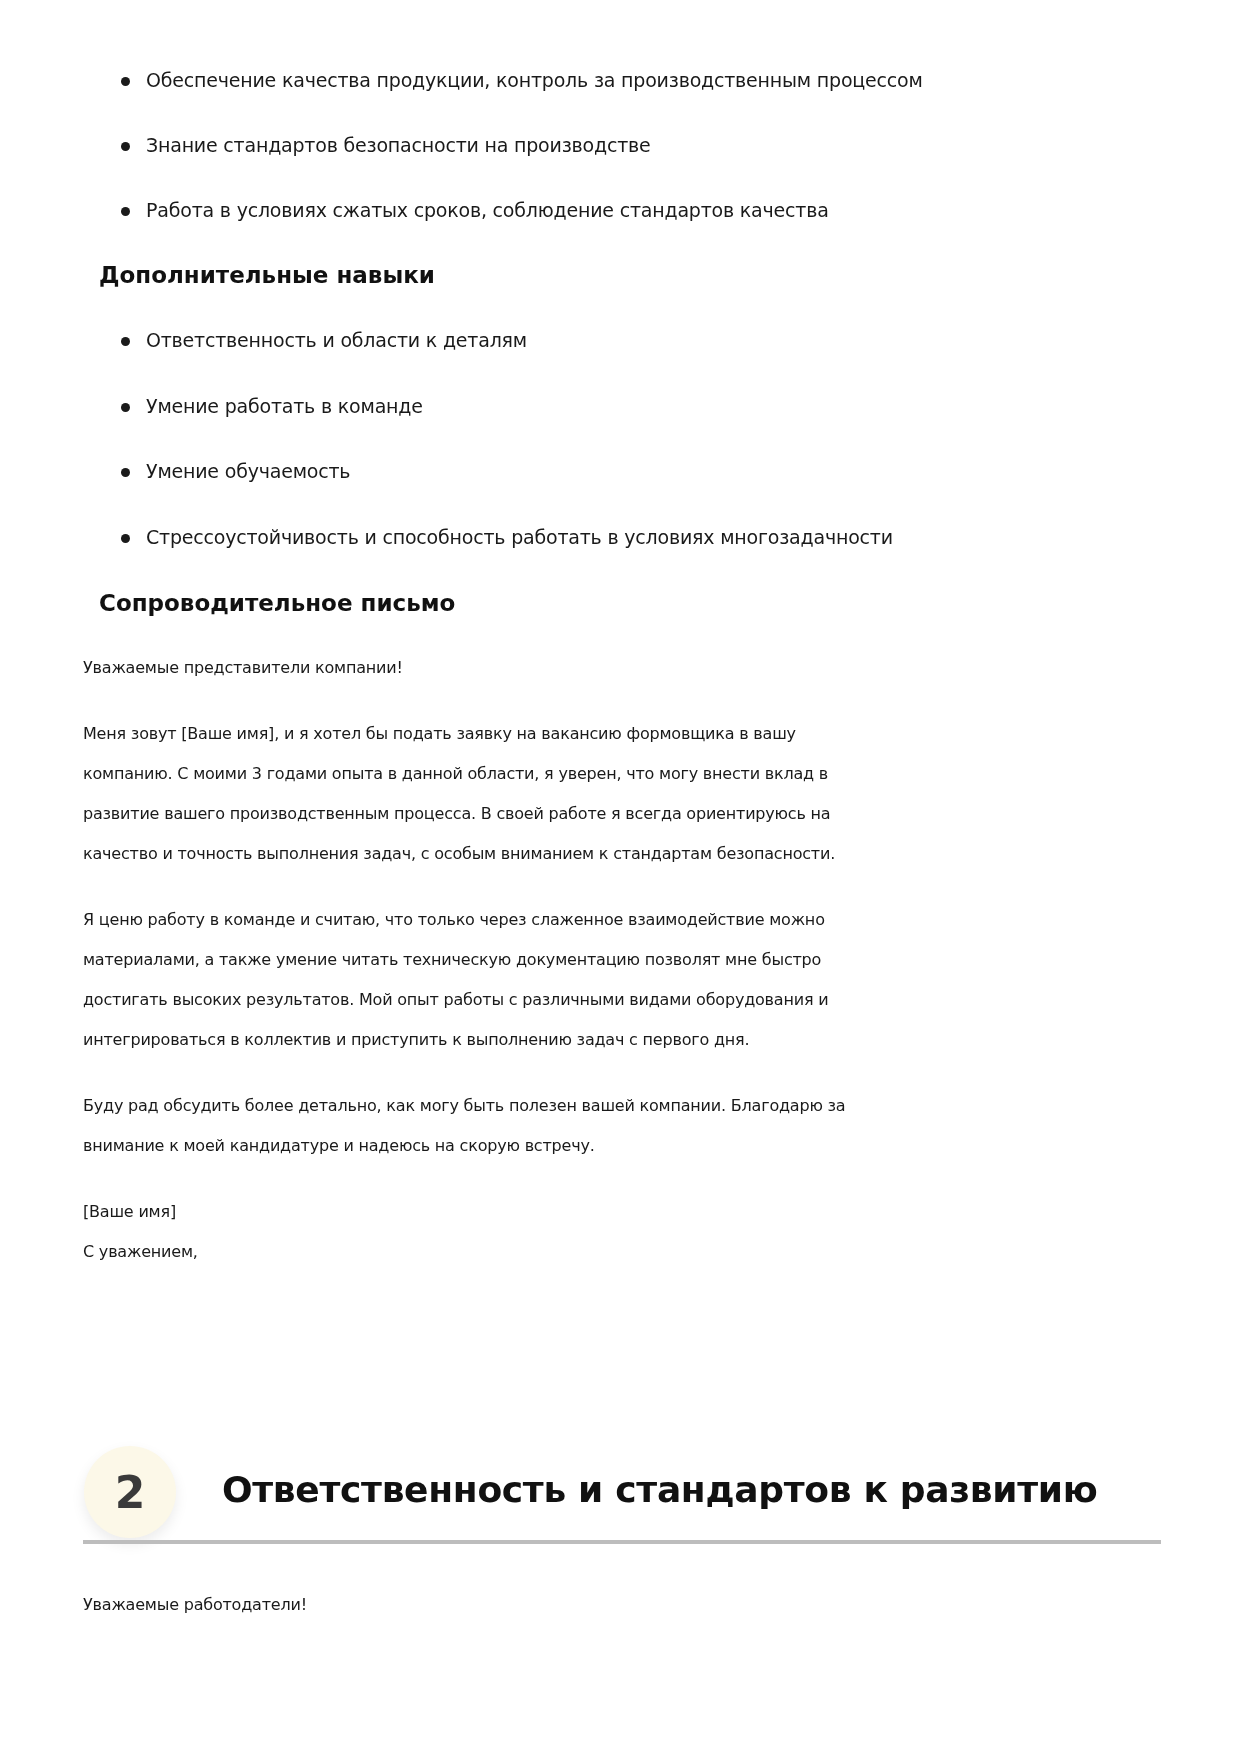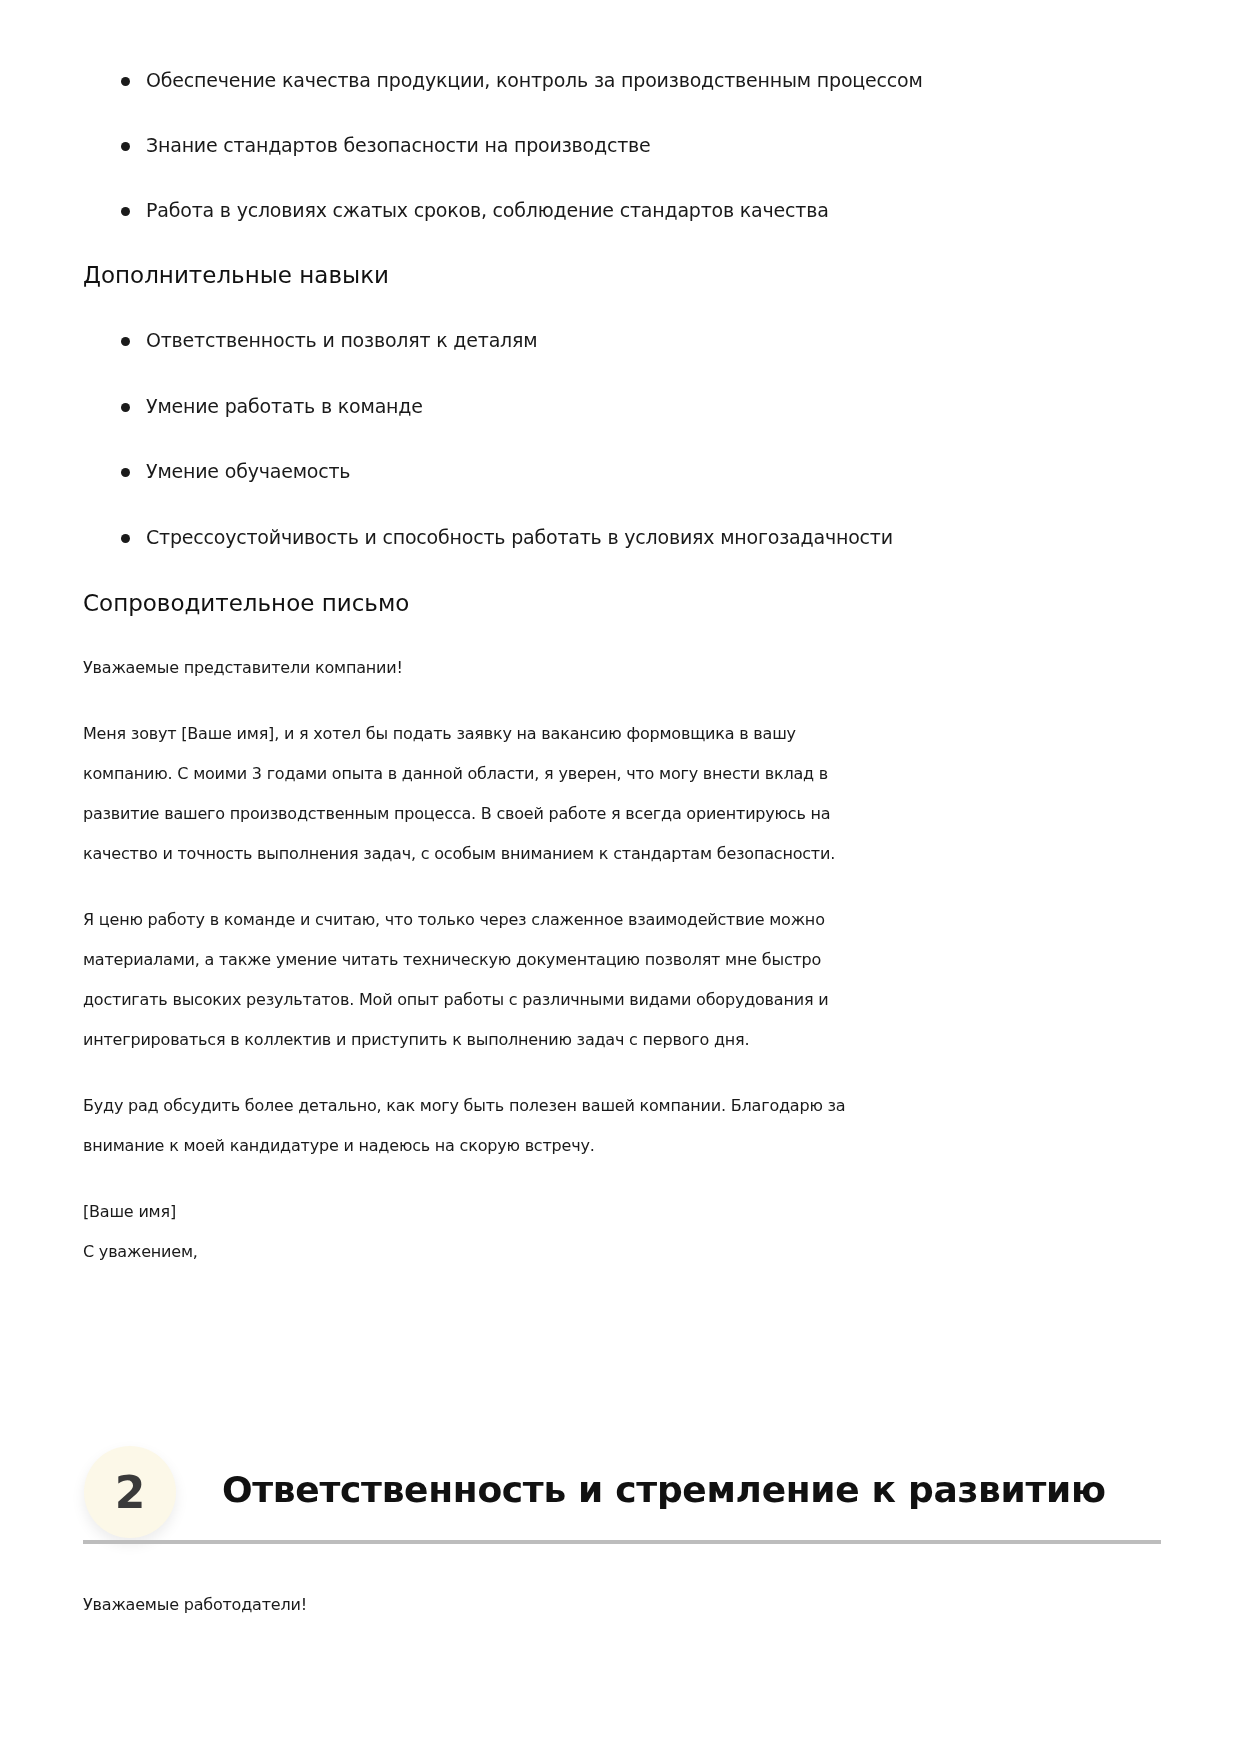--- a/index.html
+++ b/index.html
@@ -4,21 +4,21 @@
 <style>
   html, body { margin: 0; padding: 0; background: #ffffff; }
   body {
     width: 1239px; height: 1753px; position: relative; overflow: hidden;
     font-family: "DejaVu Sans", sans-serif; color: #1a1a1a;
   }
   .page { position: absolute; left: 83px; top: 0; width: 1080px; }
   .bullets { list-style: none; margin: 0; padding: 0; }
   .bullets li { position: absolute; left: 63px; font-size: 19px; line-height: 32px; white-space: nowrap; letter-spacing: -0.2px; }
   .bullets li .dot { position: absolute; left: -25px; top: 13px; width: 9px; height: 9px; border-radius: 50%; background: #1a1a1a; }
-  .sub { position: absolute; left: 0; font-size: 23px; font-weight: normal; line-height: 32px; white-space: nowrap; color: #111; }
+  .sub { position: absolute; left: 16px; font-size: 23px; font-weight: bold; line-height: 32px; white-space: nowrap; color: #111; }
   .para { position: absolute; left: 0; width: 1080px; font-size: 16px; line-height: 40px; letter-spacing: -0.2px; }
   .line { display: block; white-space: nowrap; }
   .sec-head { position: absolute; left: 0; top: 1440px; width: 1078px; height: 104px; }
   .sec-num { position: absolute; left: 1px; top: 6px; width: 92px; height: 92px; border-radius: 50%;
     background: #fcf8e8; box-shadow: 0 6px 14px rgba(0,0,0,0.08);
     display: flex; align-items: center; justify-content: center;
     font-size: 44px; font-weight: bold; color: #3a3a3a; }
   .sec-title { position: absolute; left: 139px; top: 29px; font-size: 36px; font-weight: bold; color: #111; white-space: nowrap; letter-spacing: -0.3px; }
   .sec-rule { position: absolute; left: 0; top: 100px; width: 1078px; height: 4px; background: #bdbdbd; }
 </style>
@@ -29,21 +29,21 @@
 
   <ul class="bullets">
     <li style="top:64px"><span class="dot"></span><span>Обеспечение качества продукции, контроль за производственным процессом</span></li>
     <li style="top:129px"><span class="dot"></span><span>Знание стандартов безопасности на производстве</span></li>
     <li style="top:194px"><span class="dot"></span><span>Работа в условиях сжатых сроков, соблюдение стандартов качества</span></li>
   </ul>
 
   <div class="sub" style="top:259px">Дополнительные навыки</div>
 
   <ul class="bullets">
-    <li style="top:324px"><span class="dot"></span><span>Ответственность и позволят к деталям</span></li>
+    <li style="top:324px"><span class="dot"></span><span>Ответственность и области к деталям</span></li>
     <li style="top:390px"><span class="dot"></span><span>Умение работать в команде</span></li>
     <li style="top:455px"><span class="dot"></span><span>Умение обучаемость</span></li>
     <li style="top:521px"><span class="dot"></span><span>Стрессоустойчивость и способность работать в условиях многозадачности</span></li>
   </ul>
 
   <div class="sub" style="top:587px">Сопроводительное письмо</div>
 
   <div class="para" style="top:648px">
     <span class="line">Уважаемые представители компании!</span>
   </div>
@@ -67,21 +67,21 @@
     <span class="line">внимание к моей кандидатуре и надеюсь на скорую встречу.</span>
   </div>
 
   <div class="para" style="top:1192px">
     <span class="line">[Ваше имя]</span>
     <span class="line">С уважением,</span>
   </div>
 
   <div class="sec-head">
     <div class="sec-num">2</div>
-    <div class="sec-title">Ответственность и стремление к развитию</div>
+    <div class="sec-title">Ответственность и стандартов к развитию</div>
     <div class="sec-rule"></div>
   </div>
 
   <div class="para" style="top:1585px">
     <span class="line">Уважаемые работодатели!</span>
   </div>
 
 </div>
 
 </body></html>

